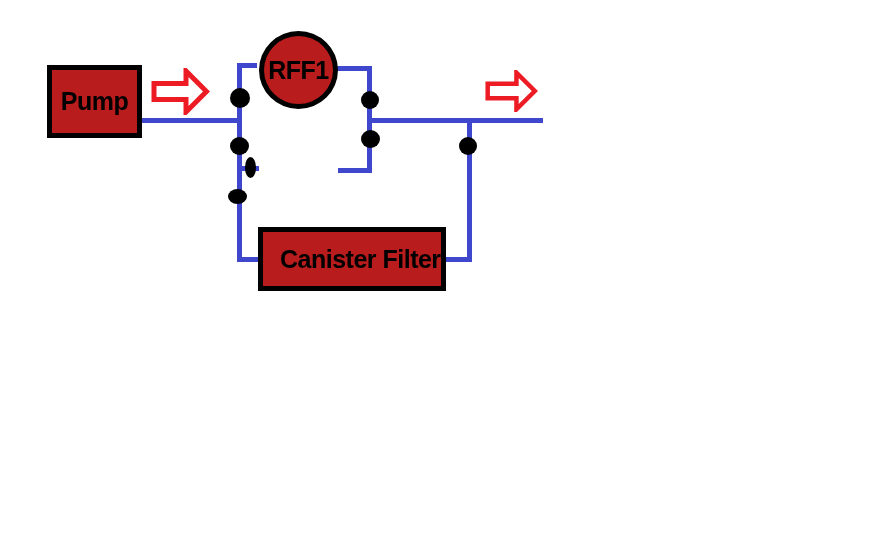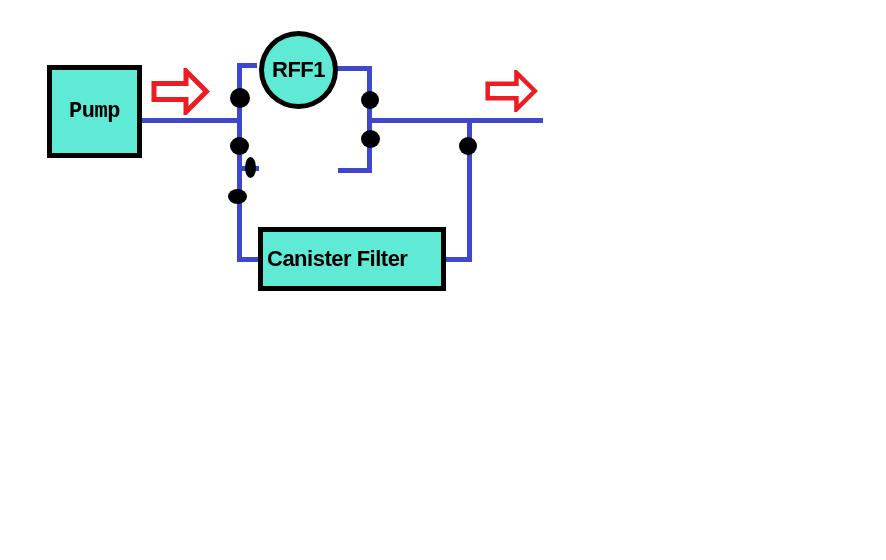--- a/index.html
+++ b/index.html
@@ -18,36 +18,36 @@
     overflow: hidden;
   }
   .pipe {
     position: absolute;
     background: var(--pipe-color, #3F48CC);
   }
   .node {
     position: absolute;
     box-sizing: border-box;
     border: 5px solid var(--node-border-color, #000000);
-    background: #5eead4;
+    background: #b91c1c;
     display: flex;
     align-items: center;
     justify-content: center;
     color: #000000;
     font-weight: bold;
-    font-size: 22px;
+    font-size: 25px;
     letter-spacing: -0.5px;
     white-space: nowrap;
   }
   .circle {
     border-radius: 50%;
   }
   .canister-align {
     justify-content: flex-start;
-    padding-left: 4px;
+    padding-left: 17px;
   }
   .dot {
     position: absolute;
     background: var(--junction-color, #000000);
     border-radius: 50%;
   }
   .arrow {
     position: absolute;
     color: var(--arrow-color, #ED1C24);
   }
@@ -67,21 +67,21 @@
   <div class="pipe" style="left:237px; top:63px; width:20px; height:5px;"></div>
   <div class="pipe" style="left:337px; top:66px; width:35px; height:5px;"></div>
   <div class="pipe" style="left:367px; top:66px; width:5px; height:107px;"></div>
   <div class="pipe" style="left:237px; top:166px; width:22px; height:5px;"></div>
   <div class="pipe" style="left:338px; top:168px; width:34px; height:5px;"></div>
   <div class="pipe" style="left:367px; top:118px; width:176px; height:5px;"></div>
   <div class="pipe" style="left:467px; top:118px; width:5px; height:144px;"></div>
   <div class="pipe" style="left:446px; top:257px; width:26px; height:5px;"></div>
   <div class="pipe" style="left:237px; top:257px; width:22px; height:5px;"></div>
 
-  <div class="node" style="left:47px; top:65px; width:95px; height:93px;font-family:Liberation Mono, monospace;">
+  <div class="node" style="left:47px; top:65px; width:95px; height:73px;">
     <span>Pump</span>
   </div>
 
   <div class="node circle" style="left:259px; top:31px; width:79px; height:78px;">
     <span>RFF1</span>
   </div>
 
 
   <div class="node canister-align" style="left:258px; top:227px; width:188px; height:64px;">
     <span>Canister Filter</span>

